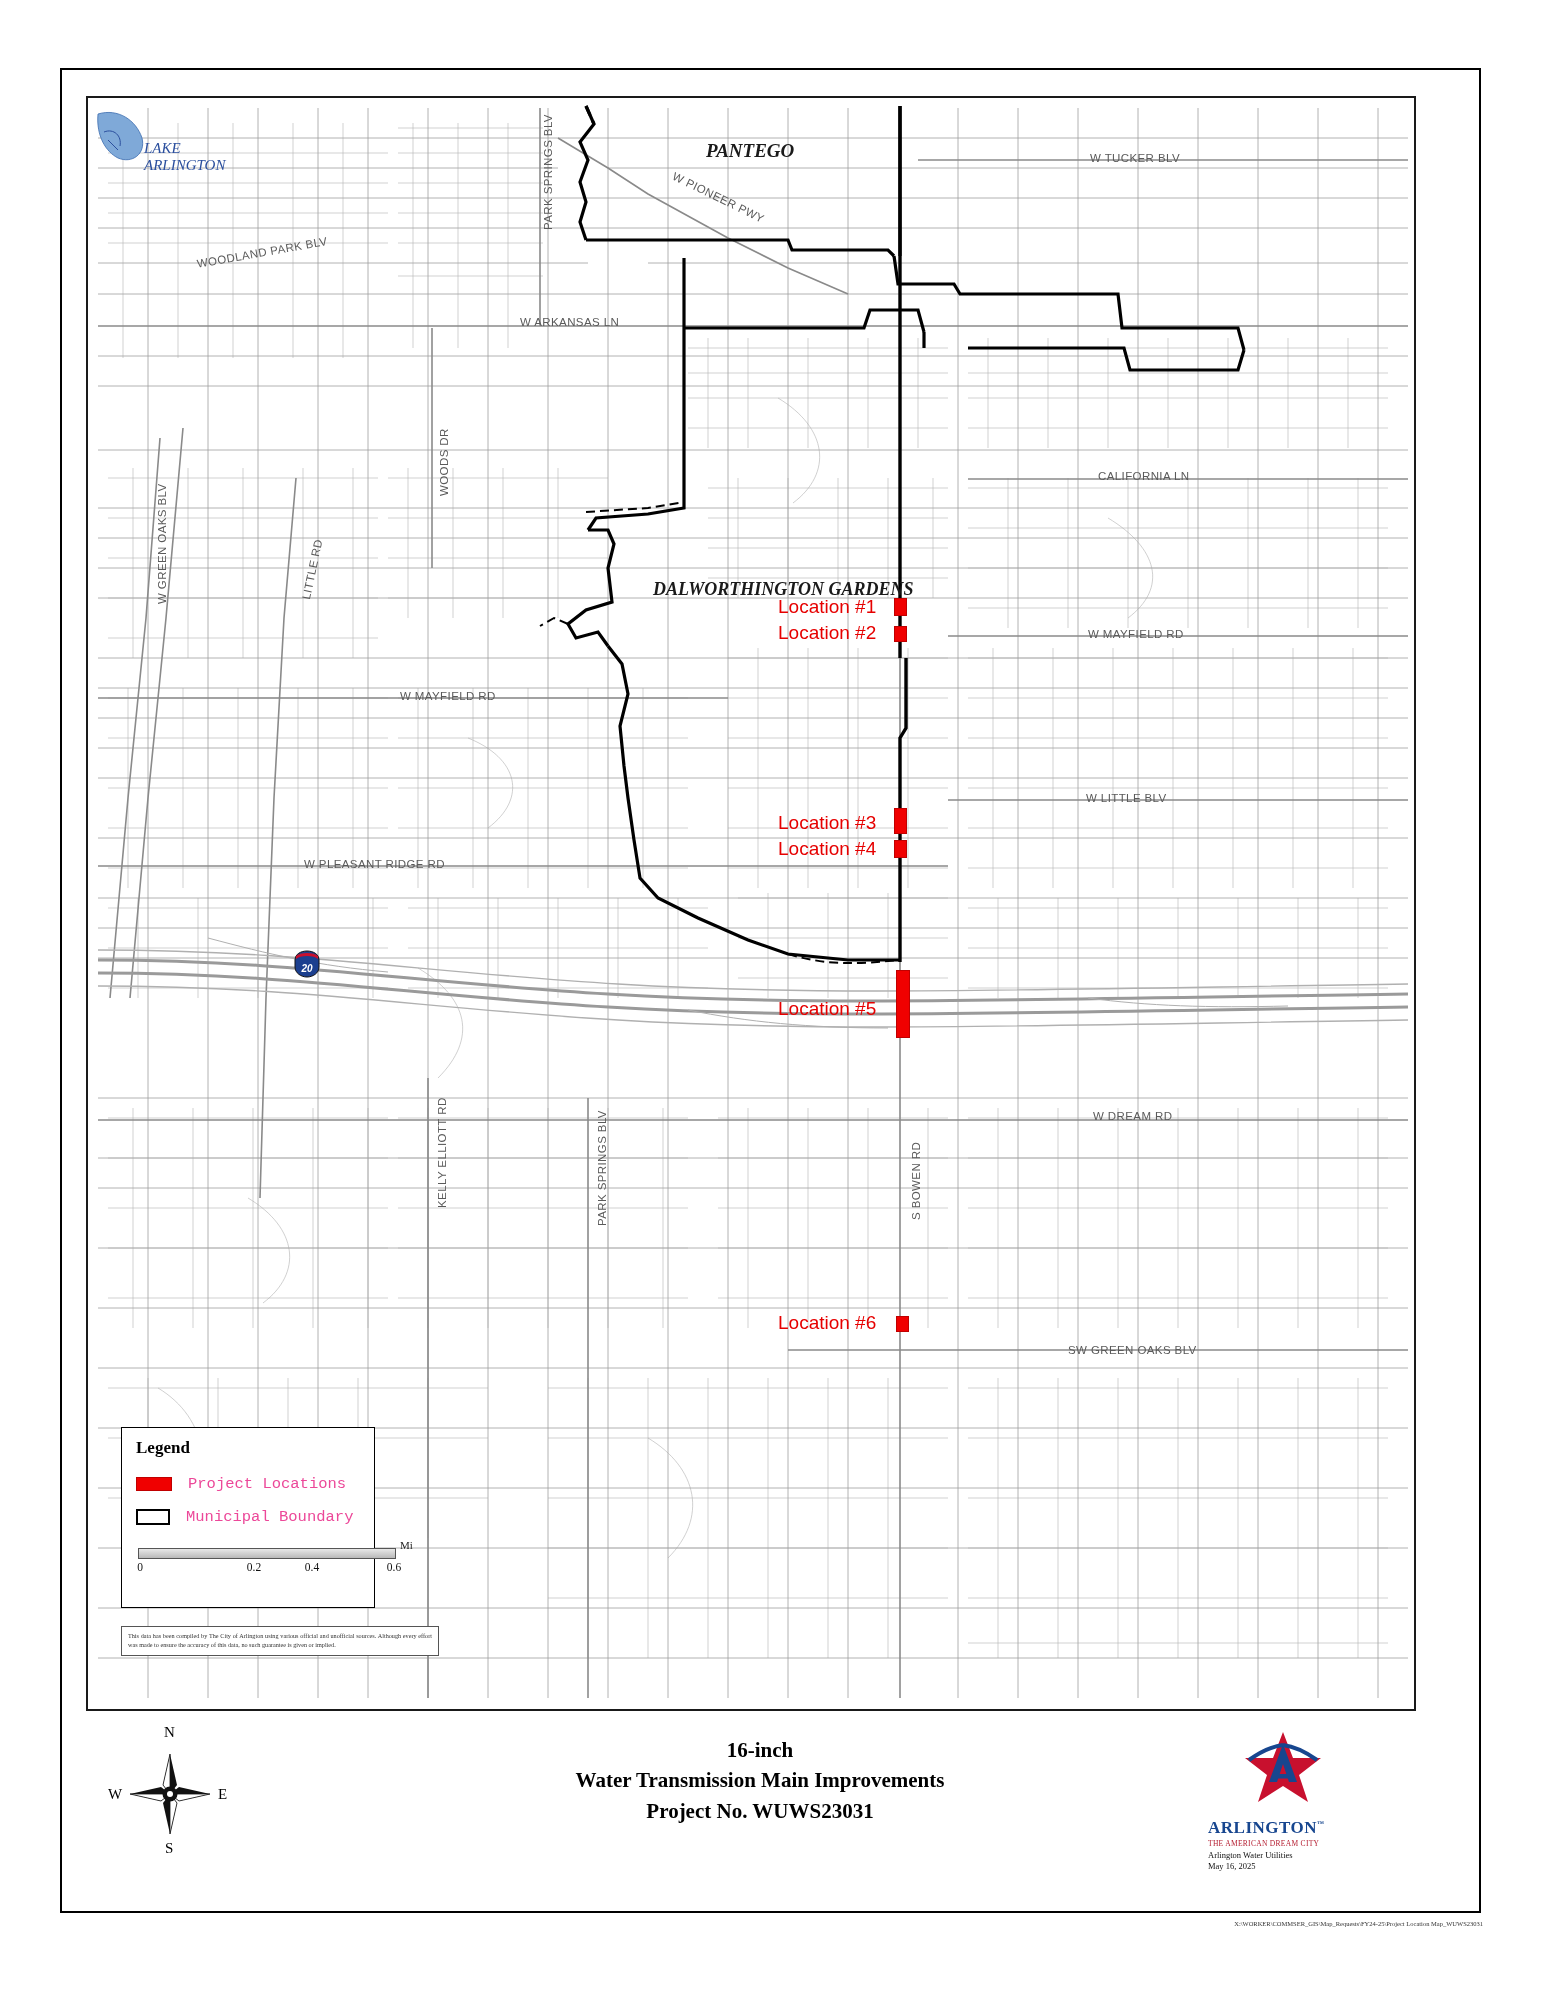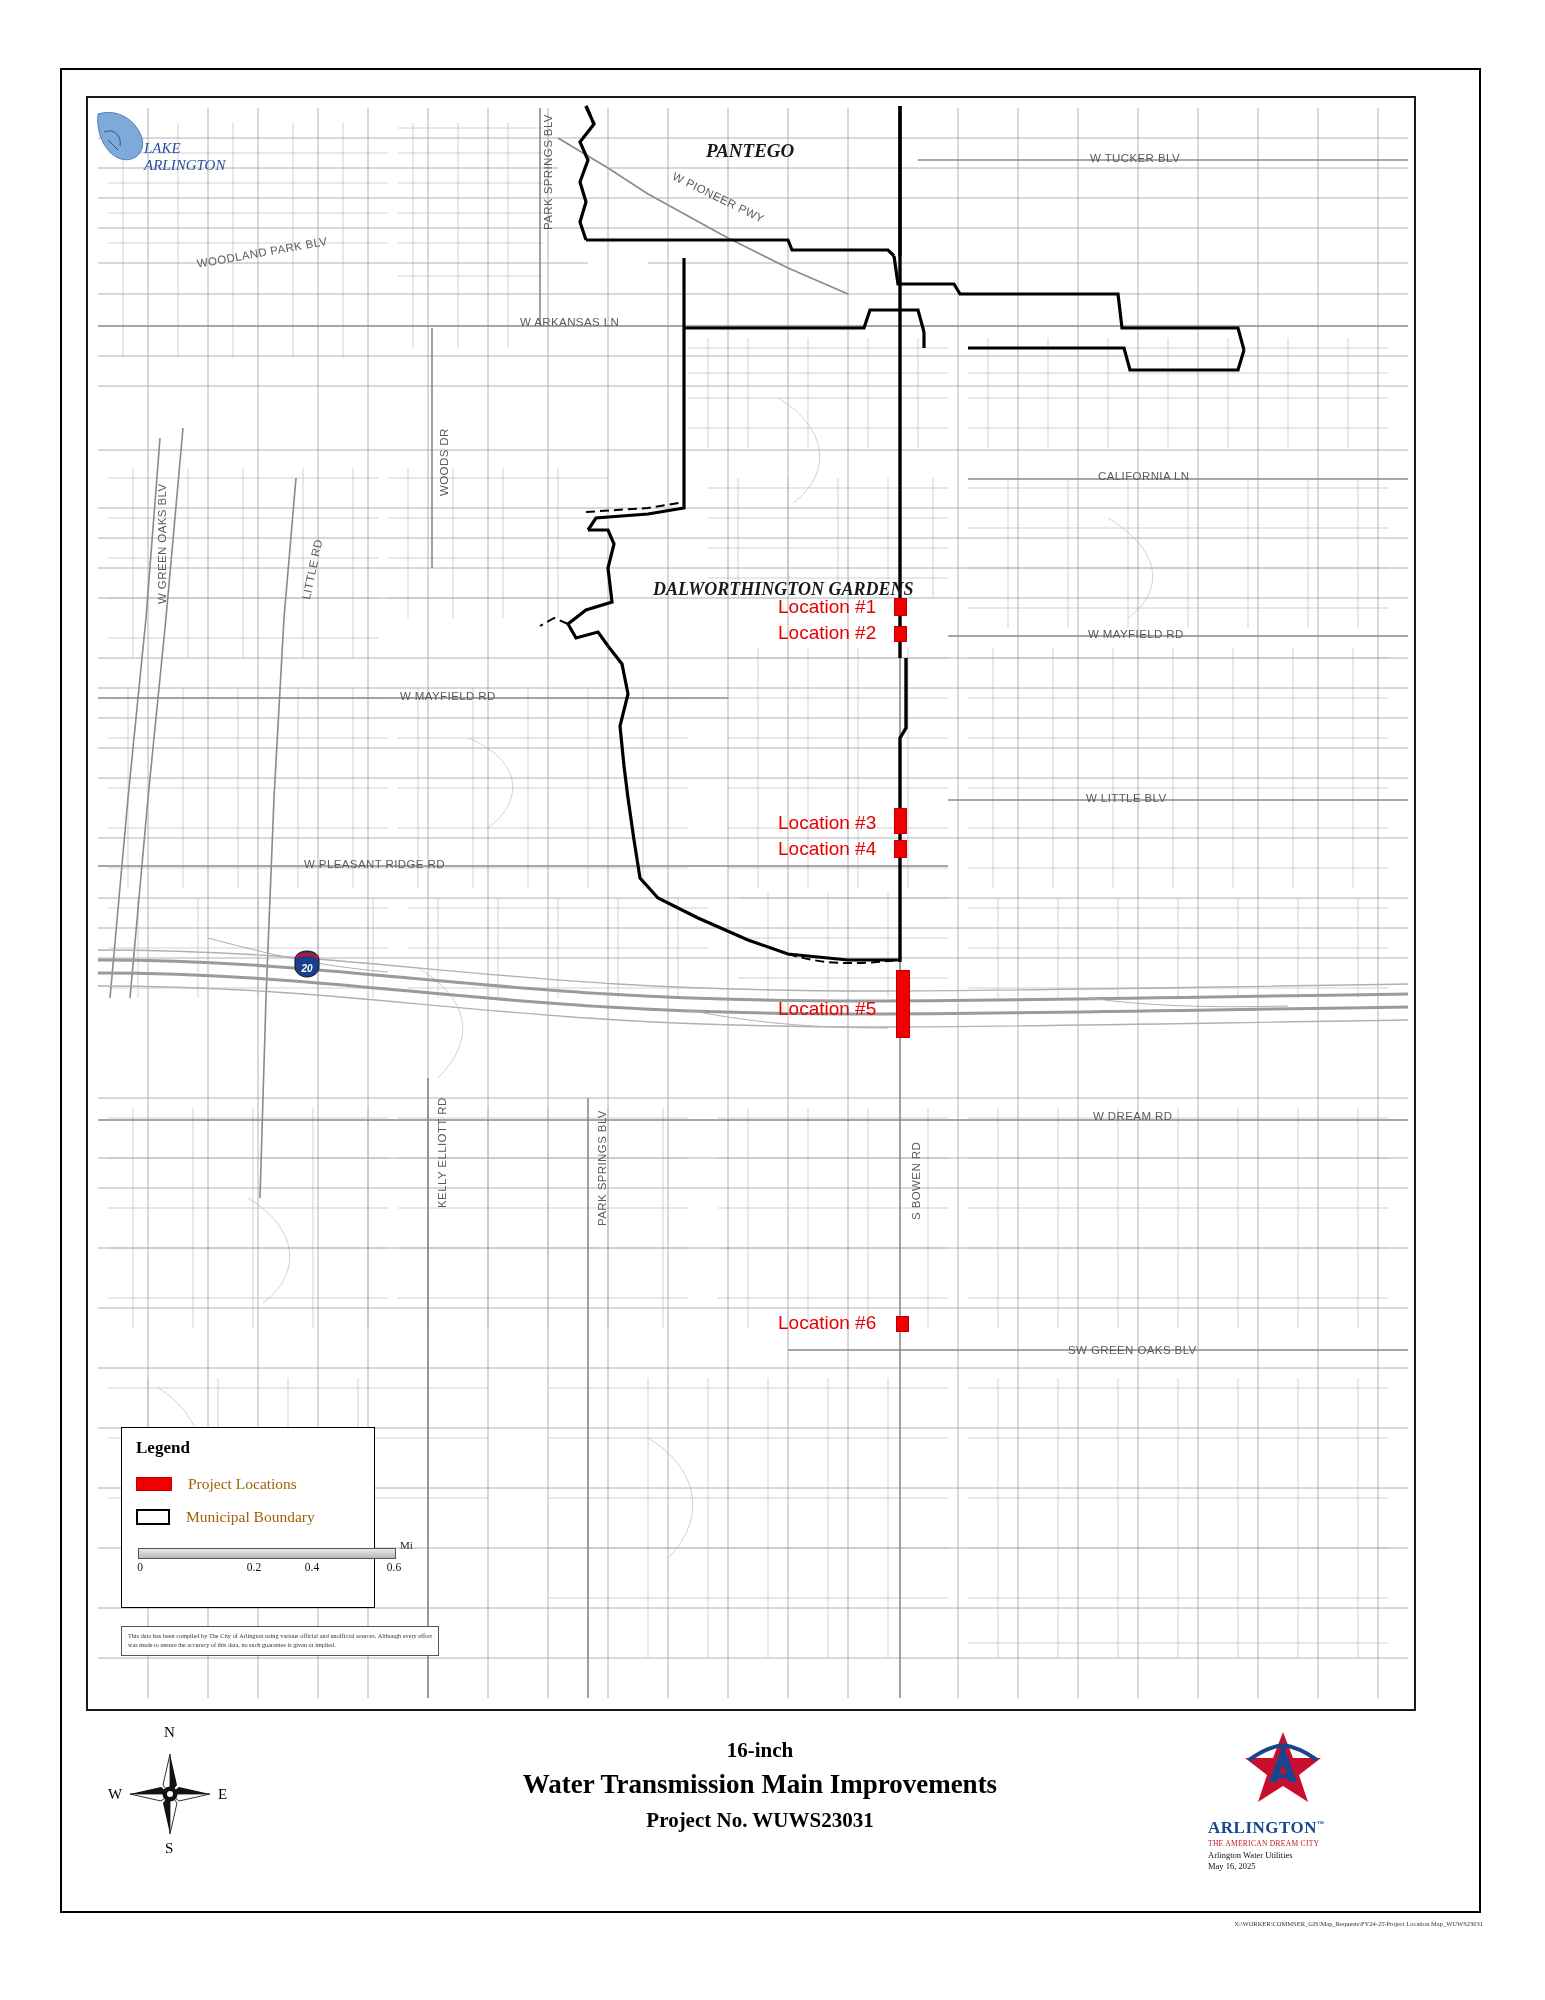--- a/index.html
+++ b/index.html
@@ -132,23 +132,23 @@
     margin-right: 16px;
   }
   .sw-bound {
     width: 34px; height: 16px;
     border: 2px solid #000;
     background: #fff;
     margin-right: 16px;
     box-sizing: border-box;
   }
   .legend-text {
-    font-family: Liberation Serif, serif;
+    font-family: Liberation Mono, monospace;
     font-size: 15.5px;
-    color: #a16207;
+    color: #ec4899;
   }
   .scalebar {
     position: absolute;
     left: 16px; top: 120px;
     width: 258px; height: 11px;
     border: 1px solid #555;
     background: linear-gradient(to bottom,#e8e8e8,#b9b9b9);
     box-sizing: border-box;
   }
   .scale-mi {
@@ -190,21 +190,21 @@
   .title-block {
     position: absolute;
     left: 430px; top: 1735px;
     width: 660px;
     text-align: center;
     font-family: "Liberation Serif", serif;
     font-weight: bold;
     color: #000;
   }
   .title-block .t1 { font-size: 21px; line-height: 1.45; }
-  .title-block .t2 { font-size: 27px; line-height: 1.45; }
+  .title-block .t2 { font-size: 21px; line-height: 1.45; }
   .title-block .t3 { font-size: 21px; line-height: 1.45; }
 
   
   .compass {
     position: absolute;
     left: 100px; top: 1728px;
     width: 140px; height: 130px;
   }
   .compass .cl {
     position: absolute;

